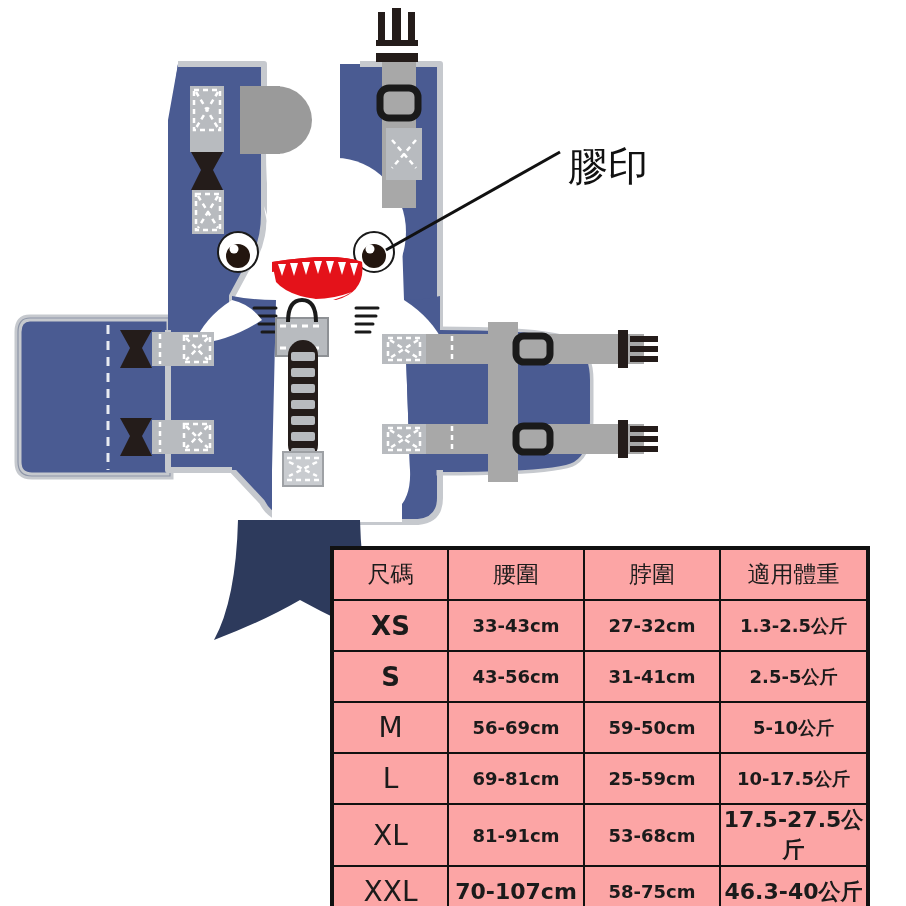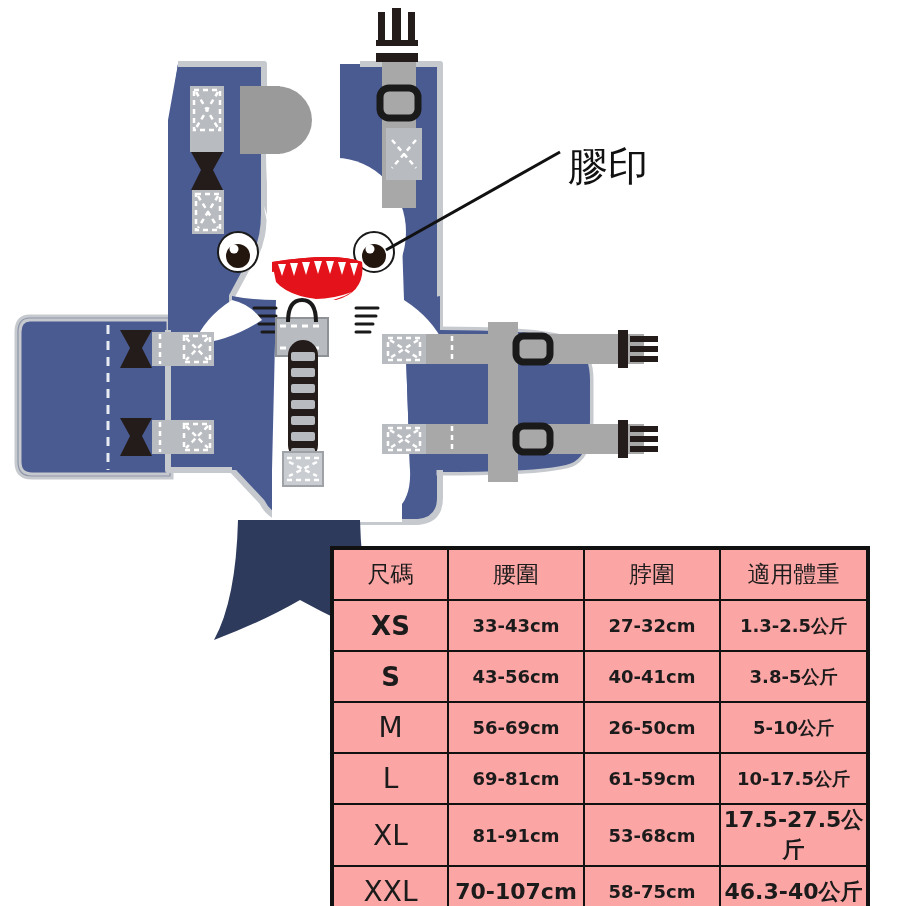--- a/index.html
+++ b/index.html
@@ -296,33 +296,33 @@
 
       <tr>
         <td class="size-cell">XS</td>
         <td class="val-cell">33-43cm</td>
         <td class="val-cell">27-32cm</td>
         <td class="val-cell">1.3-2.5公斤</td>
       </tr>
       <tr>
         <td class="size-cell">S</td>
         <td class="val-cell">43-56cm</td>
-        <td class="val-cell">40-41cm</td>
-        <td class="val-cell">3.8-5公斤</td>
+        <td class="val-cell">31-41cm</td>
+        <td class="val-cell">2.5-5公斤</td>
       </tr>
       <tr>
         <td class="size-cell thin">M</td>
         <td class="val-cell">56-69cm</td>
-        <td class="val-cell">26-50cm</td>
+        <td class="val-cell">59-50cm</td>
         <td class="val-cell">5-10公斤</td>
       </tr>
       <tr>
         <td class="size-cell thin">L</td>
         <td class="val-cell">69-81cm</td>
-        <td class="val-cell">61-59cm</td>
+        <td class="val-cell">25-59cm</td>
         <td class="val-cell">10-17.5公斤</td>
       </tr>
       <tr>
         <td class="size-cell thin">XL</td>
         <td class="val-cell">81-91cm</td>
         <td class="val-cell">53-68cm</td>
         <td class="val-cell small">17.5-27.5公斤</td>
       </tr>
       <tr>
         <td class="size-cell thin">XXL</td>

